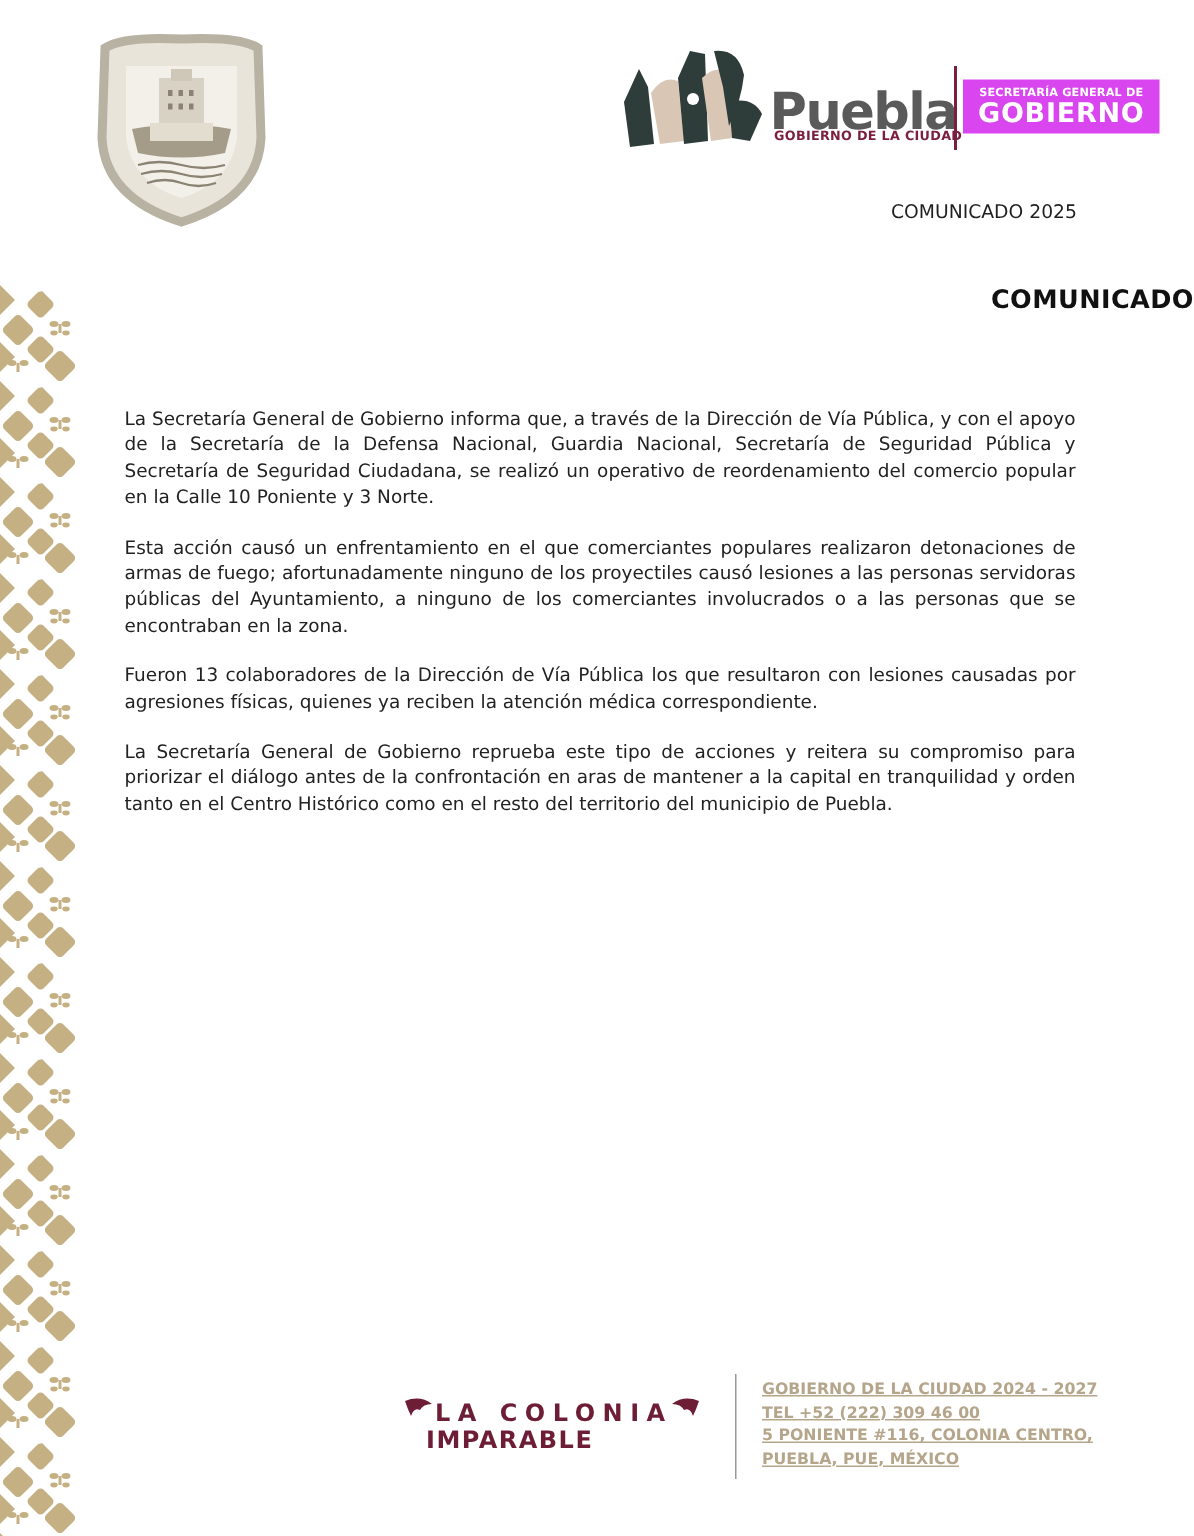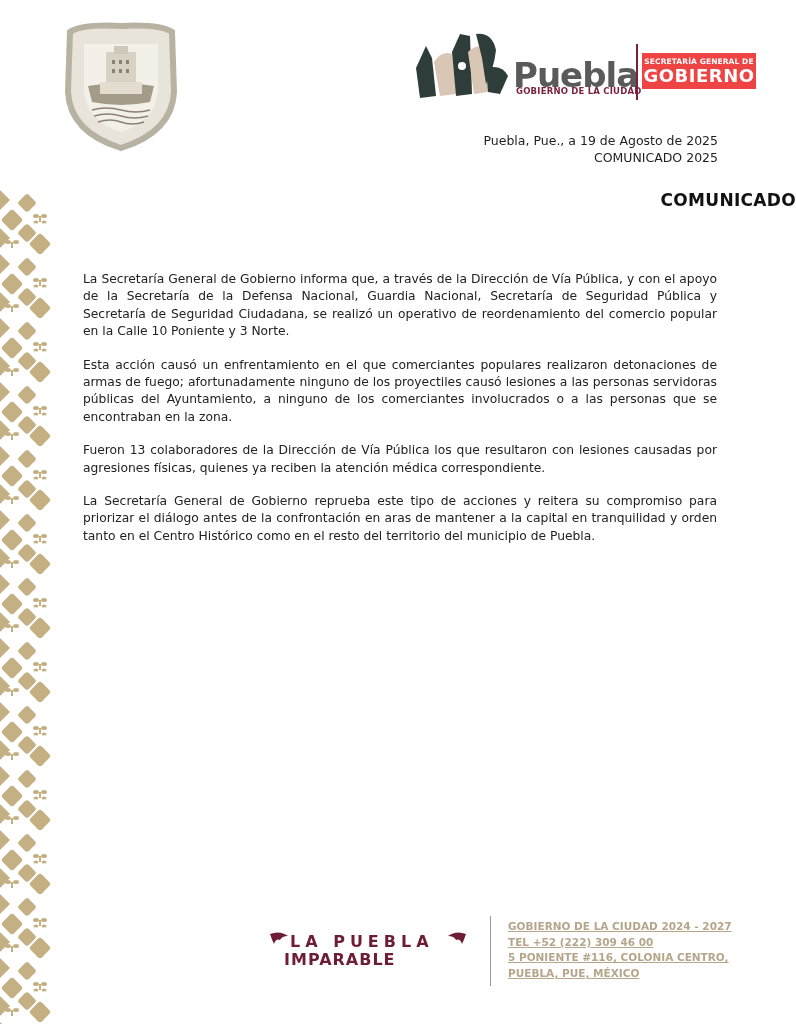--- a/index.html
+++ b/index.html
@@ -15,21 +15,21 @@
   .puebla-word {
     position: absolute; left: 513px; top: 58px; font-family: "DejaVu Sans", sans-serif;
     font-weight: bold; font-size: 34px; color: #5a5a5a; letter-spacing: -1px; line-height: 1;
   }
   .puebla-sub {
     position: absolute; left: 516px; top: 86px; font-size: 8.5px; font-weight: bold; color: #7a1f3d;
     letter-spacing: 0.2px;
   }
   .divider-v { position: absolute; left: 636px; top: 44px; width: 2px; height: 56px; background: #7a1f3d; }
   .sec-box {
-    position: absolute; left: 642px; top: 53px; width: 114px; height: 36px; background: #ef4444; color: #fff;
+    position: absolute; left: 642px; top: 53px; width: 131px; height: 36px; background: #d946ef; color: #fff;
     text-align: center;
   }
   .sec-box .top { font-size: 7.5px; font-weight: bold; margin-top: 4px; letter-spacing: 0.1px; }
   .sec-box .big { font-size: 18px; font-weight: bold; line-height: 1; margin-top: 1px; letter-spacing: 0.5px; }
 
   .dateline {
     position: absolute; right: 78px; top: 132px; text-align: right; font-size: 12.5px; line-height: 17px; color: #1f1f1f;
   }
   .title {
     position: absolute; left: 0; right: 0; top: 190px; text-align: right;
@@ -122,38 +122,37 @@
 </div>
 <div class="puebla-word">Puebla</div>
 <div class="puebla-sub">GOBIERNO DE LA CIUDAD</div>
 <div class="divider-v"></div>
 <div class="sec-box">
   <div class="top">SECRETARÍA GENERAL DE</div>
   <div class="big">GOBIERNO</div>
 </div>
 
 <div class="dateline">
-  <div>Puebla, Pue., a 19 de Agosto de 2025</div>
   <div>COMUNICADO 2025</div>
 </div>
 
 <div class="title">COMUNICADO</div>
 
 <div class="body">
   <p>La Secretaría General de Gobierno informa que, a través de la Dirección de Vía Pública, y con el apoyo de la Secretaría de la Defensa Nacional, Guardia Nacional, Secretaría de Seguridad Pública y Secretaría de Seguridad Ciudadana, se realizó un operativo de reordenamiento del comercio popular en la Calle 10 Poniente y 3 Norte.</p>
   <p>Esta acción causó un enfrentamiento en el que comerciantes populares realizaron detonaciones de armas de fuego; afortunadamente ninguno de los proyectiles causó lesiones a las personas servidoras públicas del Ayuntamiento, a ninguno de los comerciantes involucrados o a las personas que se encontraban en la zona.</p>
   <p>Fueron 13 colaboradores de la Dirección de Vía Pública los que resultaron con lesiones causadas por agresiones físicas, quienes ya reciben la atención médica correspondiente.</p>
   <p>La Secretaría General de Gobierno reprueba este tipo de acciones y reitera su compromiso para priorizar el diálogo antes de la confrontación en aras de mantener a la capital en tranquilidad y orden tanto en el Centro Histórico como en el resto del territorio del municipio de Puebla.</p>
 </div>
 
 <div class="footer-logo">
   <svg style="position:absolute;left:0;top:4px" width="22" height="20" viewBox="0 0 22 20">
     <path d="M2 4 Q12 0 20 6 Q14 6 12 10 Q8 8 6 14 Q4 10 2 4 Z" fill="#6e1d36"></path>
   </svg>
-  <div class="fl-top">LA PUEBLA</div>
+  <div class="fl-top">LA COLONIA</div>
   <svg style="position:absolute;left:176px;top:4px" width="24" height="20" viewBox="0 0 24 20">
     <path d="M22 4 Q12 0 4 6 Q10 6 12 10 Q16 8 18 14 Q20 10 22 4 Z" fill="#6e1d36"></path>
   </svg>
   <div class="fl-big">IMPARABLE</div>
 </div>
 <div class="footer-div"></div>
 <div class="footer-info">
   <div>GOBIERNO DE LA CIUDAD 2024 - 2027</div>
   <div>TEL +52 (222) 309 46 00</div>
   <div>5 PONIENTE #116, COLONIA CENTRO,</div>

